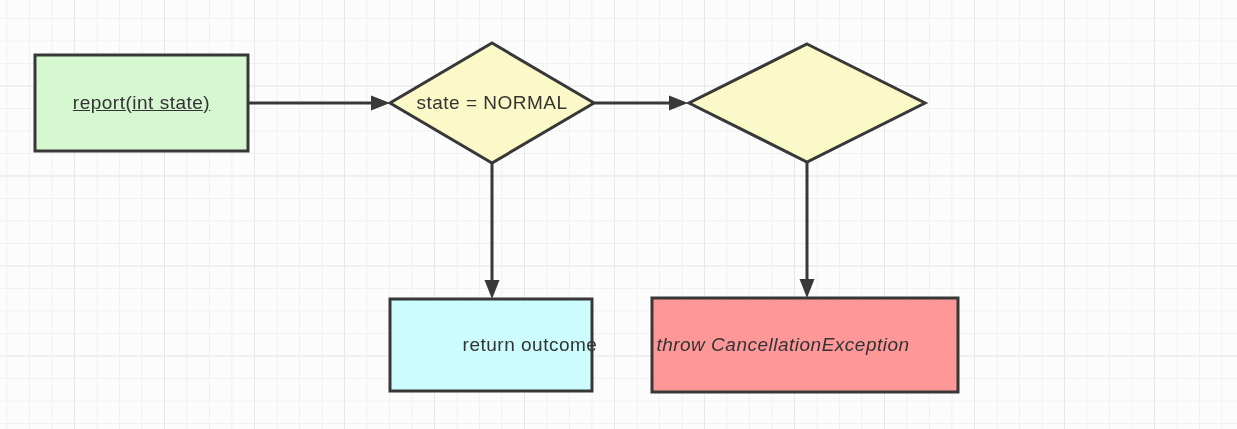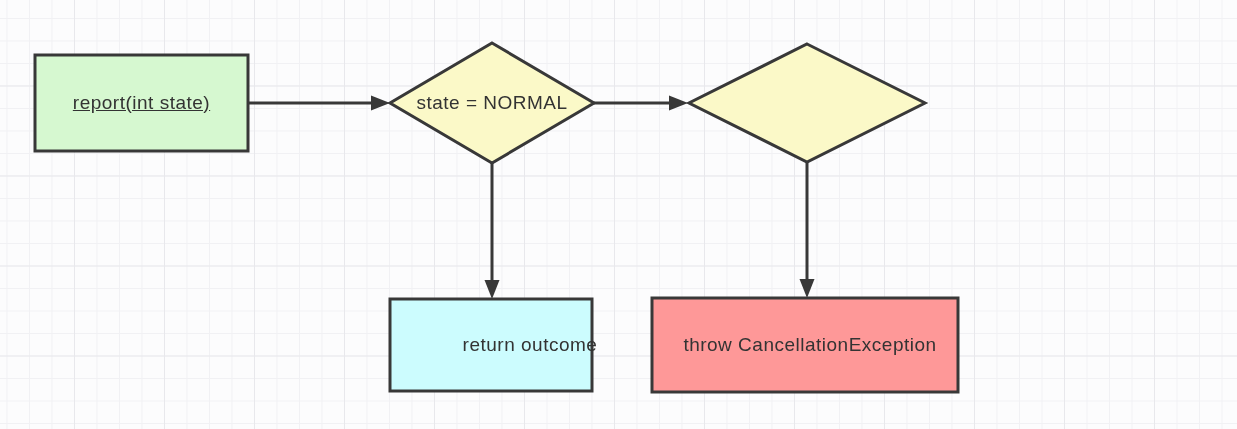--- a/index.html
+++ b/index.html
@@ -91,14 +91,14 @@
     </g>
   </svg>
 
   <div class="node-label" style="left:35px; top:55px; width:213px; height:96px;text-decoration:underline;">report(int state)</div>
 
   <div class="node-label" style="left:390px; top:43px; width:204px; height:120px;">state = NORMAL</div>
 
 
   <div class="node-label" style="left:390px; top:299px; width:202px; height:92px;margin-left:39px;">return outcome</div>
 
-  <div class="node-label" style="left:652px; top:298px; width:316px; height:94px;">throw CancellationException</div>
+  <div class="node-label" style="left:625px; top:298px; width:316px; height:94px;font-style:italic;">throw CancellationException</div>
 </div>
 
 </body></html>

